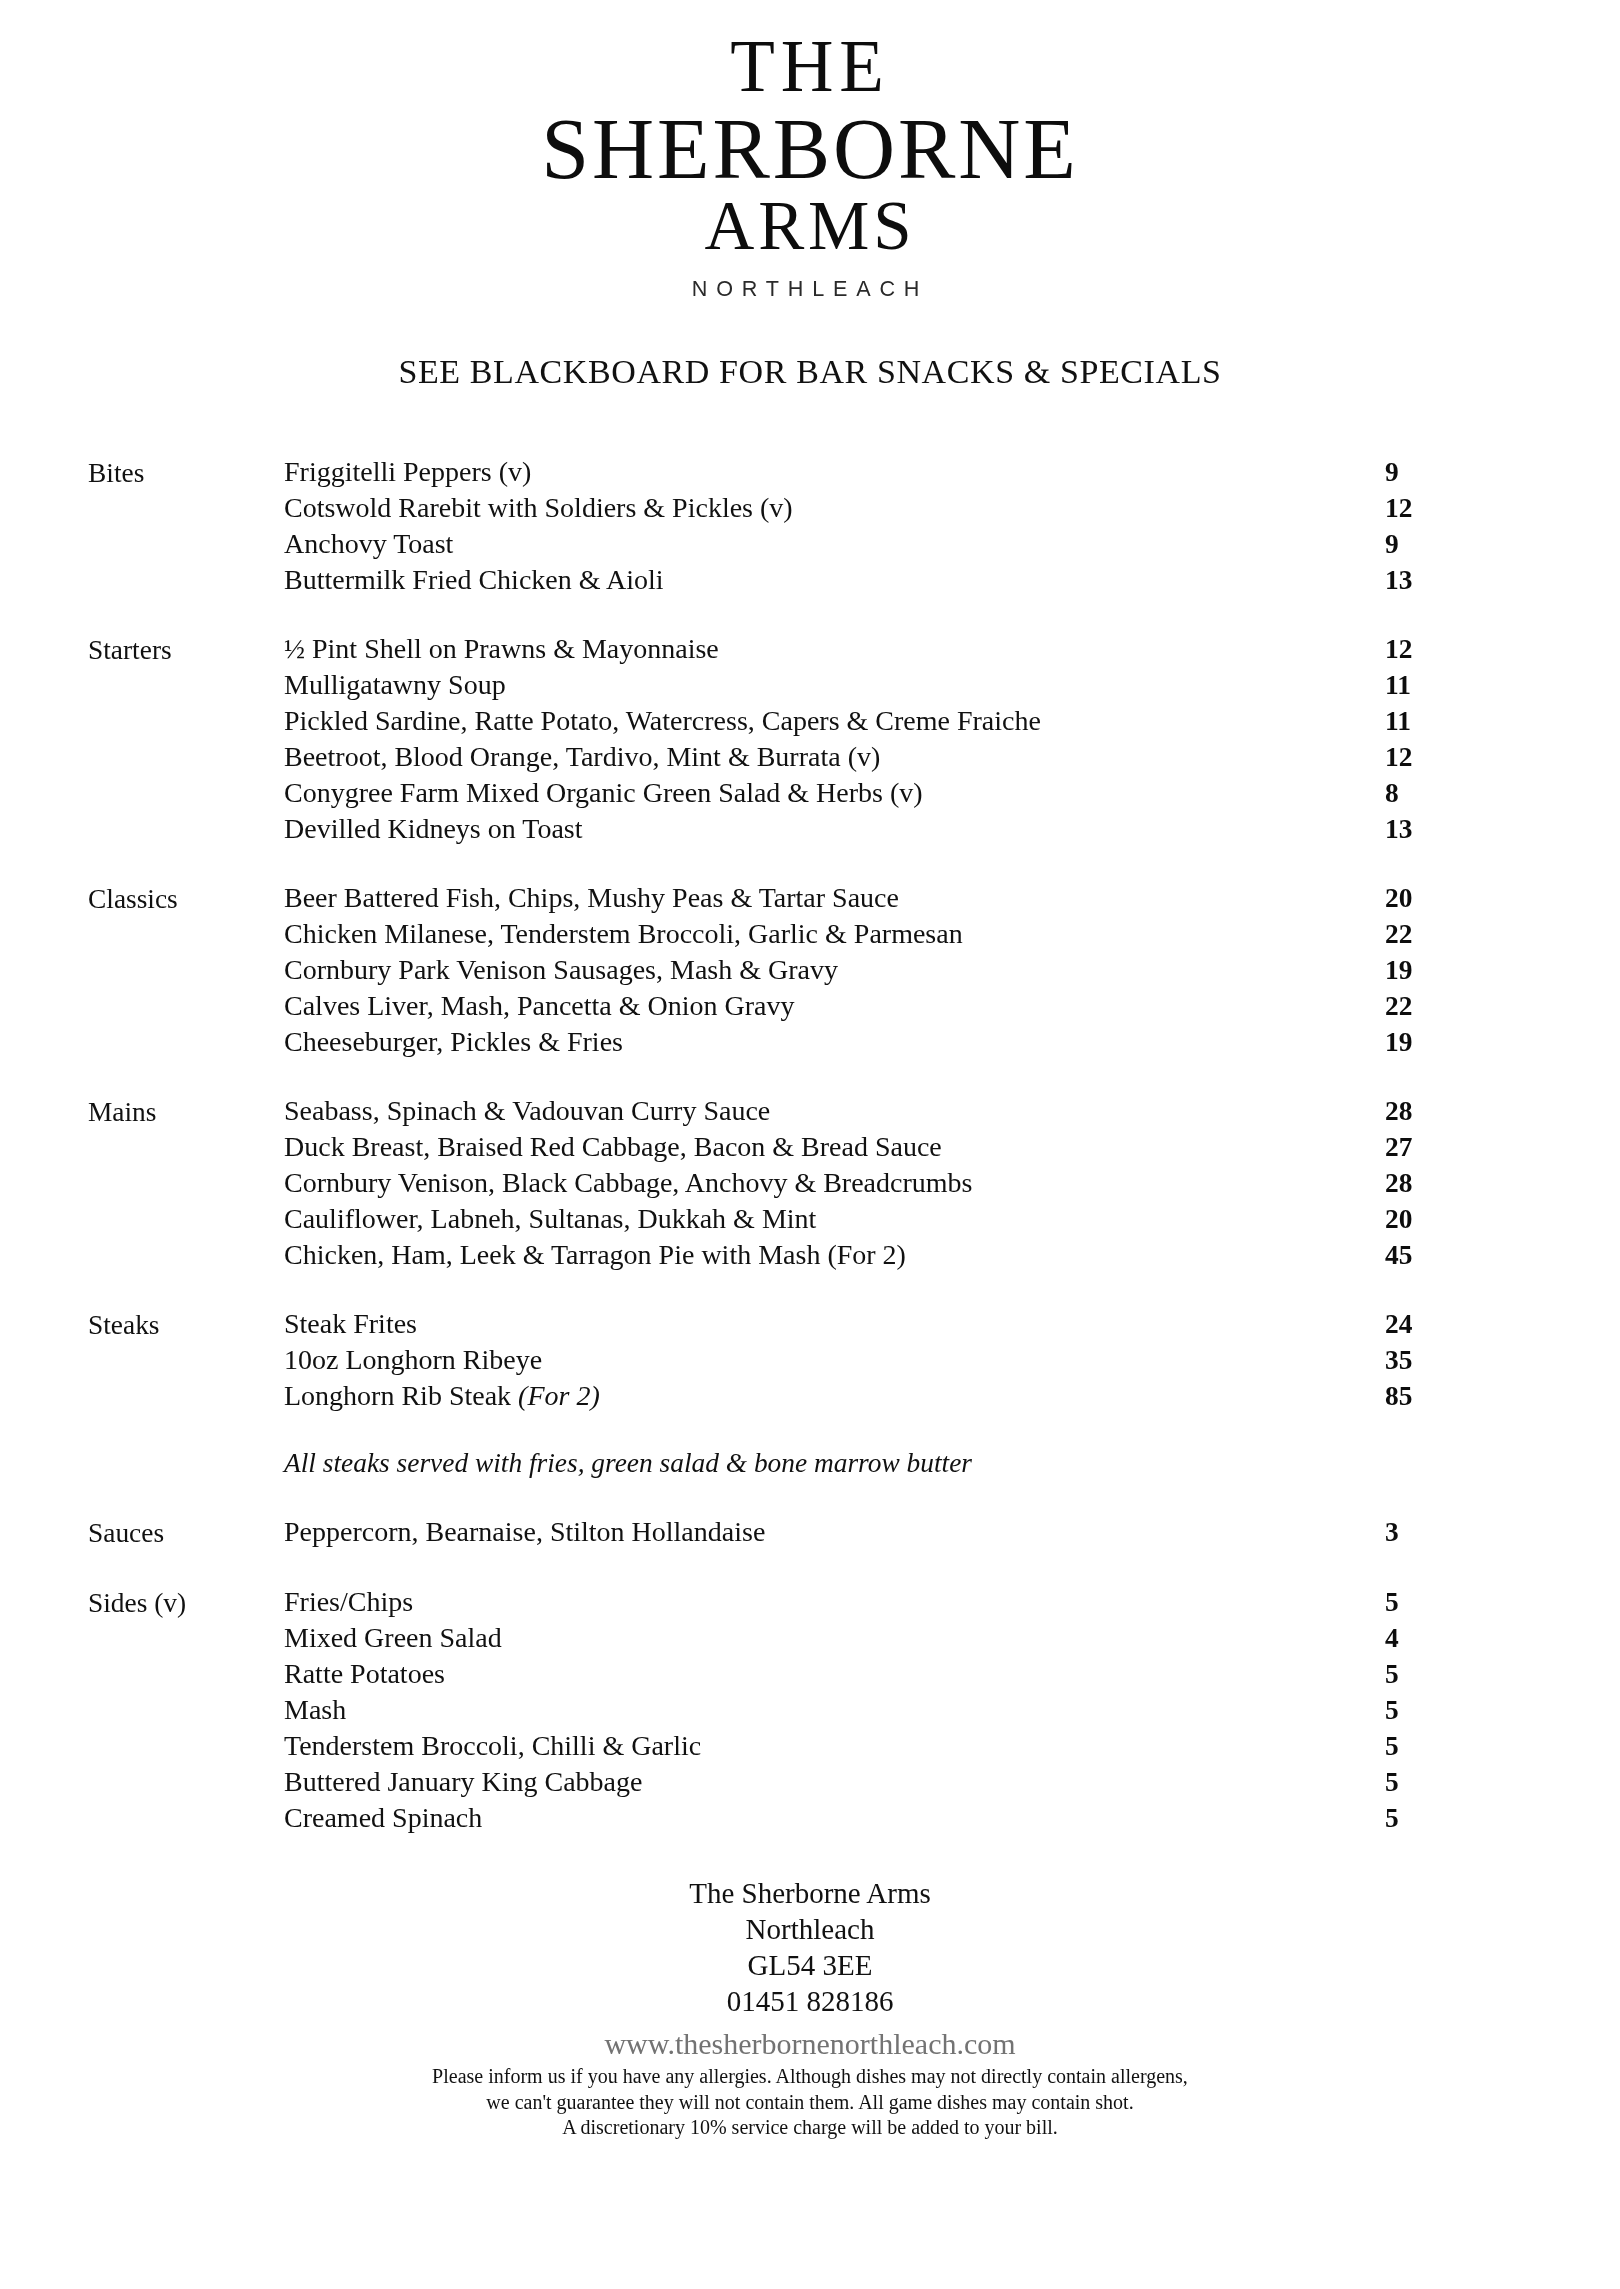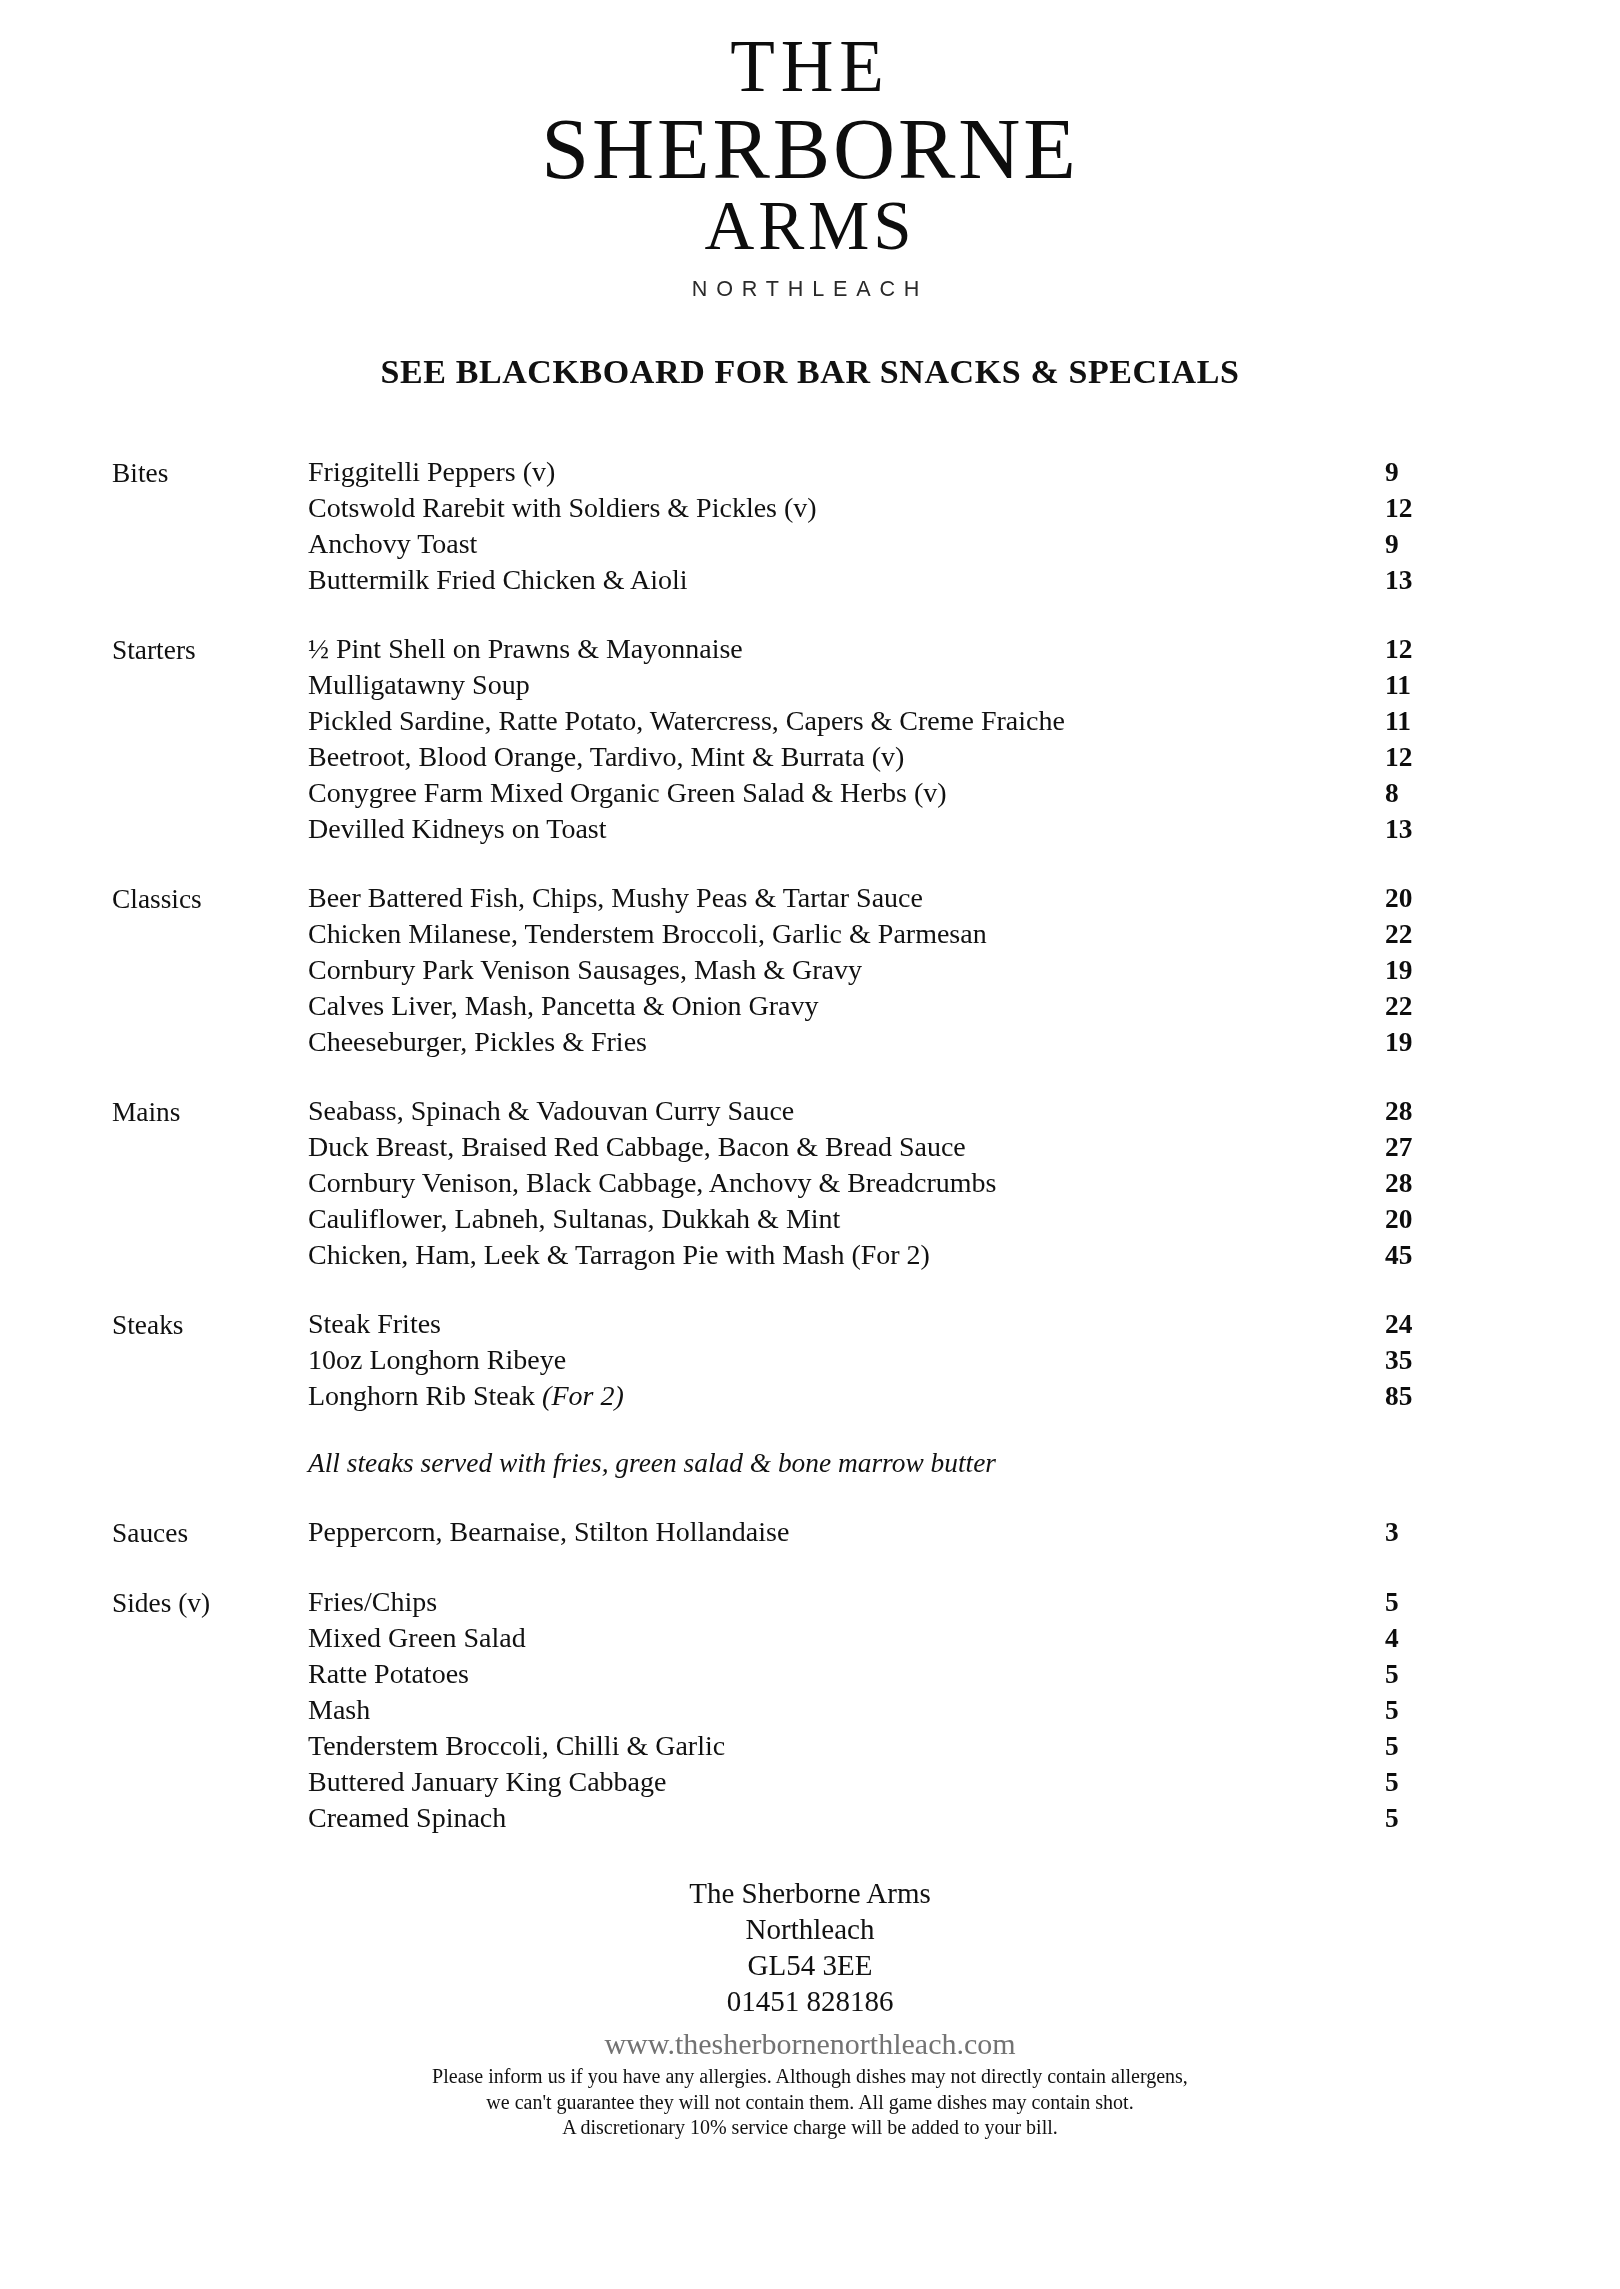--- a/index.html
+++ b/index.html
@@ -59,27 +59,26 @@
     margin-top: 17.6px;
   }
 
   .blackboard-note {
     text-align: center;
     font-size: 34px;
     letter-spacing: 0.6px;
     color: #111111;
     margin-top: 51px;
     font-family: "Liberation Serif", "DejaVu Serif", serif;
-    font-weight: bold;
   }
 
   
   .menu {
     margin-top: 63px;
-    padding-left: 112px;
+    padding-left: 88px;
     padding-right: 147px;
   }
 
   .section {
     display: flex;
     align-items: flex-start;
     margin-bottom: 33px;
   }
   .section-label {
     width: 196px;

